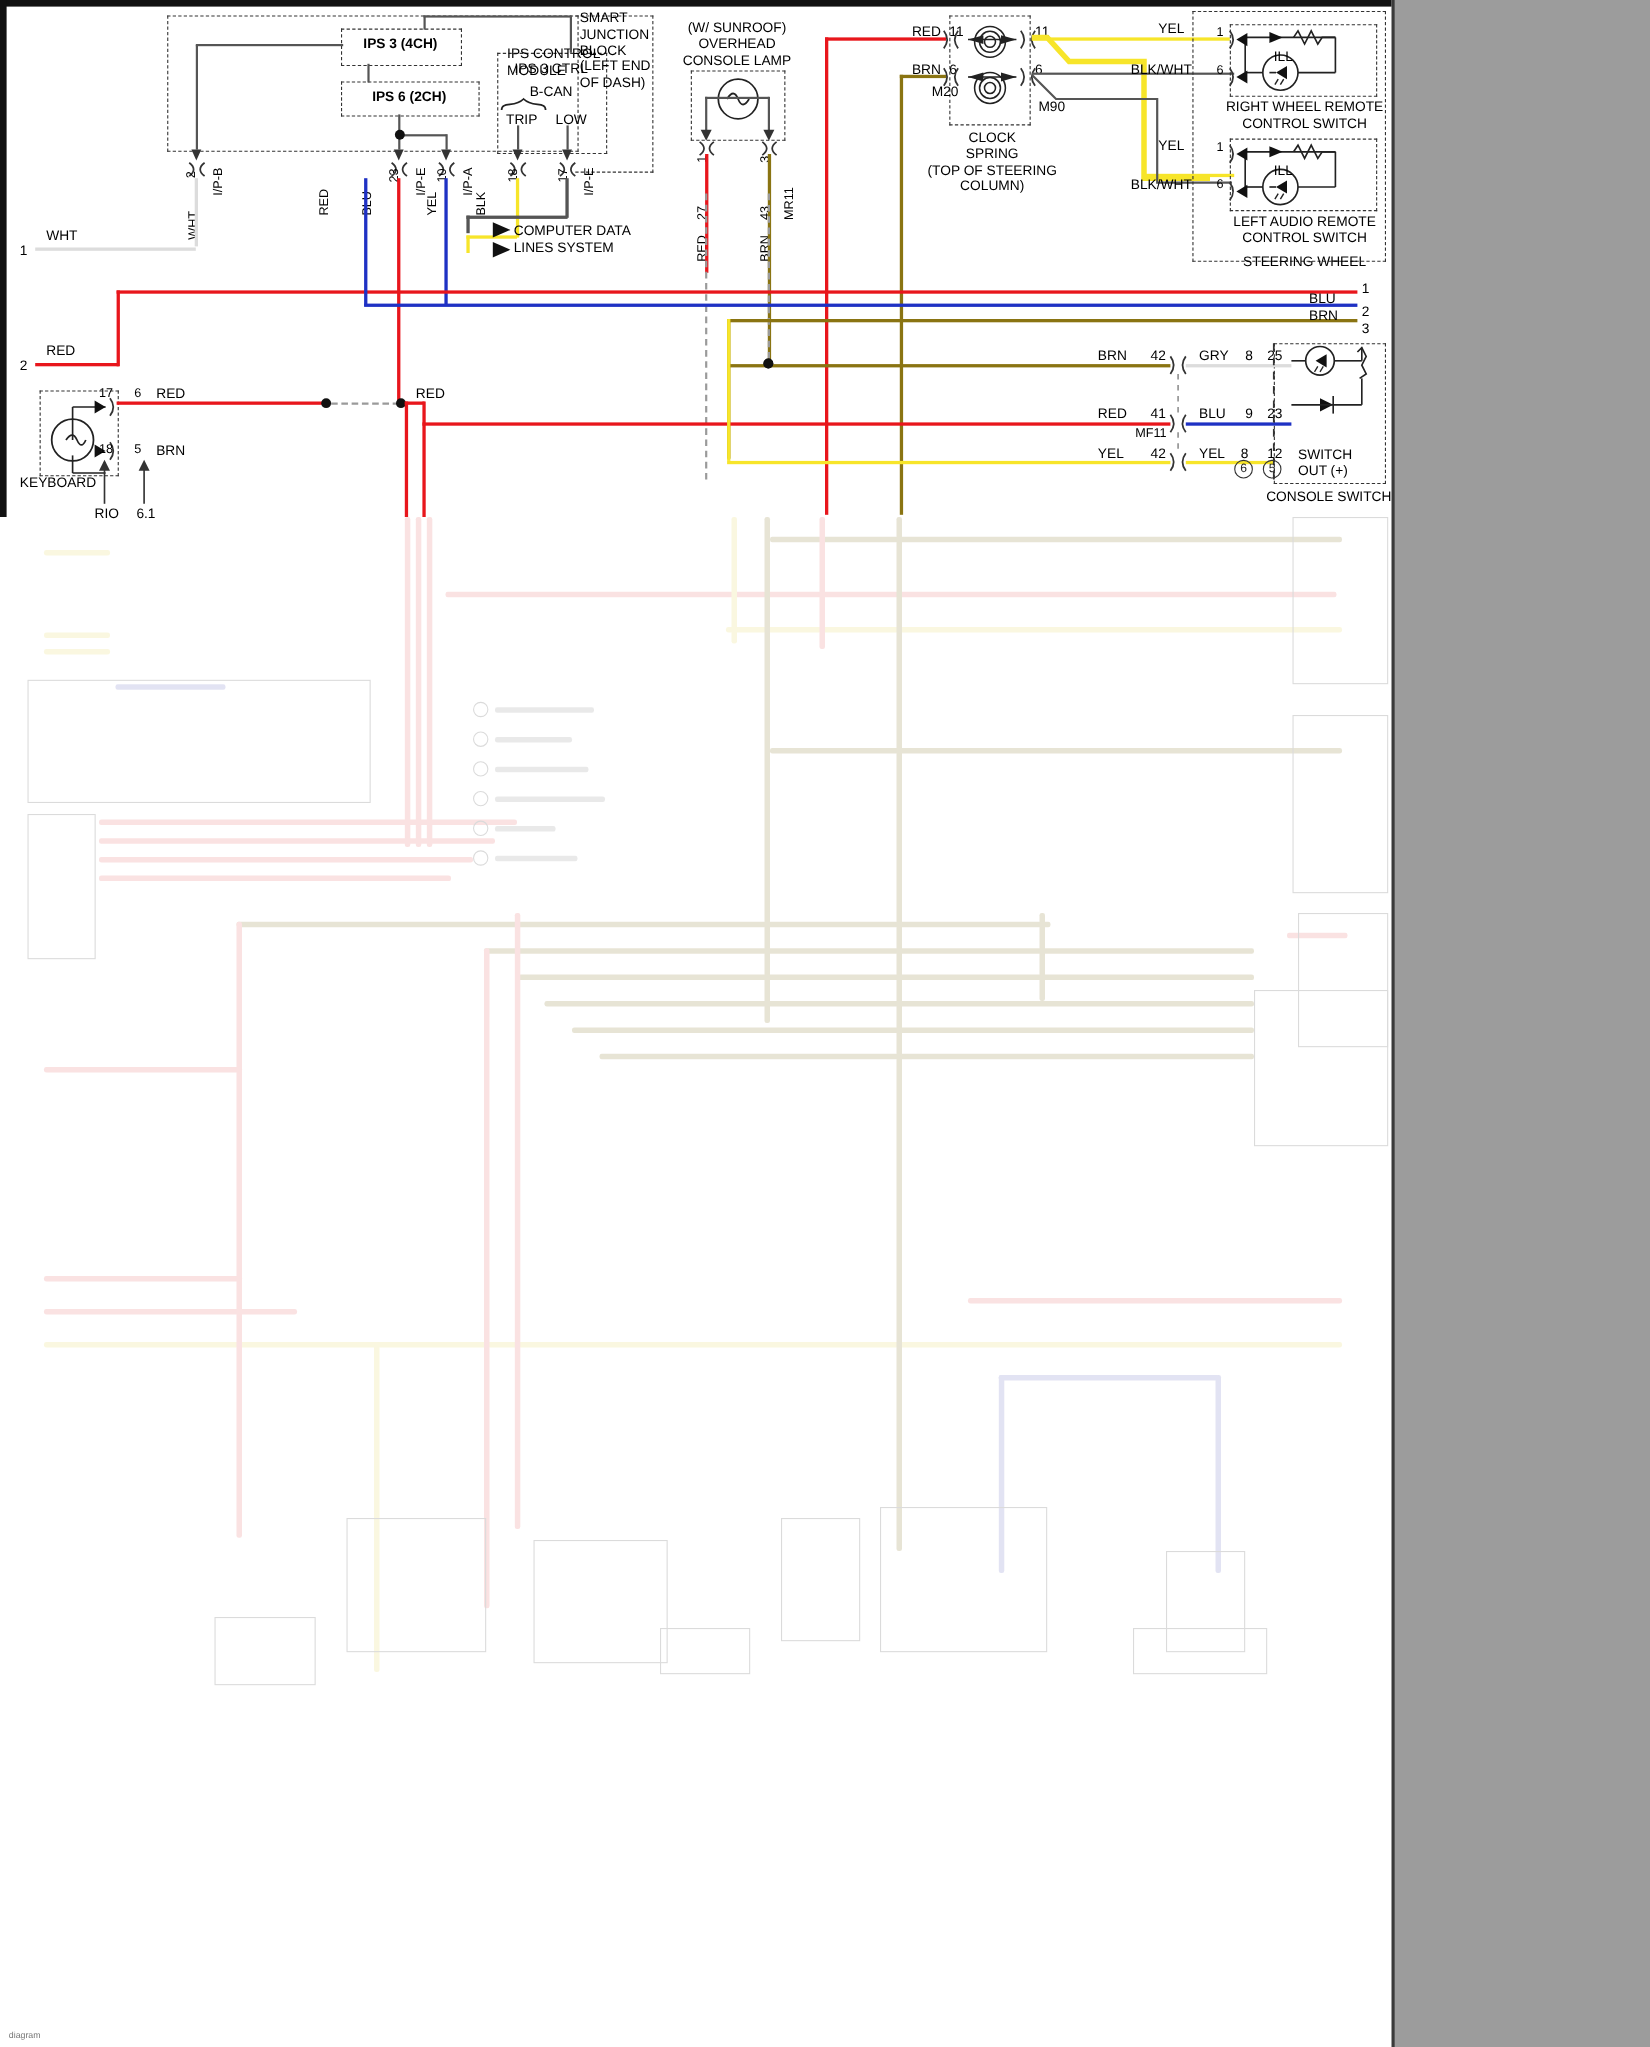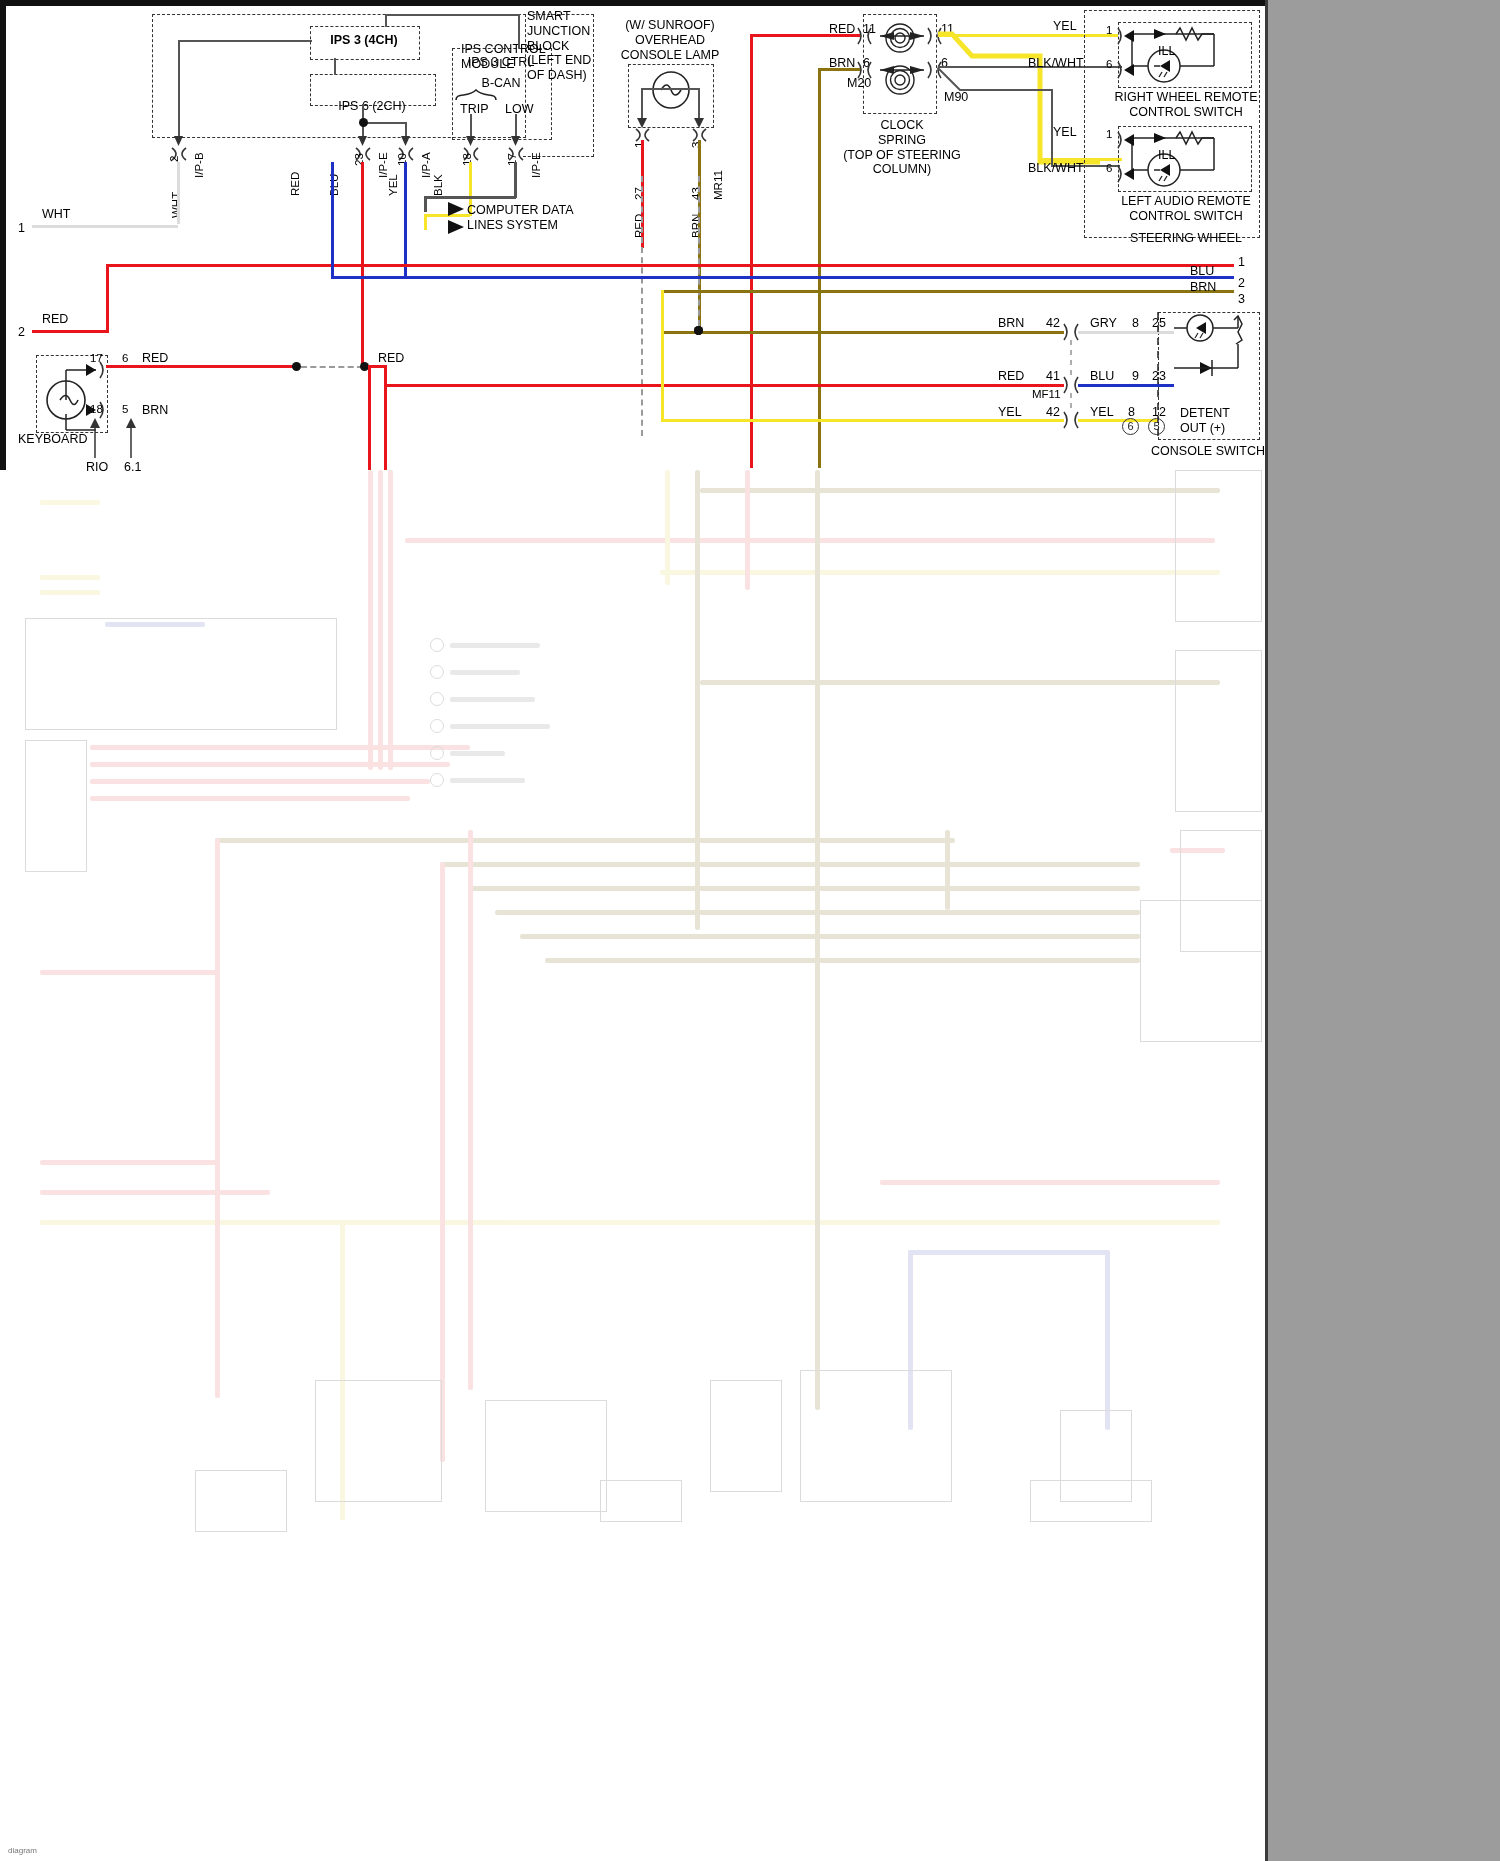--- a/index.html
+++ b/index.html
@@ -123,21 +123,21 @@
     </div>
     <div class="credit">diagram</div>
 
     <div class="dash" style="left:152px;top:14px;width:372px;height:122px;"></div>
     <div class="dash" style="left:310px;top:26px;width:108px;height:32px;"></div>
     <div class="dash" style="left:310px;top:74px;width:124px;height:30px;"></div>
     <div class="dash" style="left:452px;top:48px;width:98px;height:90px;"></div>
     <div class="dash" style="left:523px;top:14px;width:70px;height:141px;border-left:none;"></div>
 
     <div class="lbl c" style="left:310px;top:33px;width:108px;font-weight:bold;">IPS 3 (4CH)</div>
-    <div class="lbl c" style="left:310px;top:99px;width:124px;">IPS 6 (2CH)</div>
+    <div class="lbl c" style="left:310px;top:81px;width:124px;font-weight:bold;">IPS 6 (2CH)</div>
     <div class="lbl c" style="left:452px;top:55px;width:98px;">IPS 3 CTRL</div>
     <div class="lbl c" style="left:452px;top:76px;width:98px;">B-CAN</div>
     <div class="lbl" style="left:460px;top:102px;">TRIP</div>
     <div class="lbl" style="left:505px;top:102px;">LOW</div>
     <div class="lbl" style="left:461px;top:42px;white-space:pre;"><span>IPS CONTROL
 MODULE</span></div>
     <div class="lbl" style="left:527px;top:9px;white-space:pre;"><span>SMART
 JUNCTION
 BLOCK
 (LEFT END
@@ -428,21 +428,21 @@
     <div class="dot" style="left:292px;top:362px;"></div>
     <div class="dashline-h" style="left:301px;top:366px;width:62px;"></div>
     <div class="dot" style="left:360px;top:362px;"></div>
     <div class="lbl" style="left:378px;top:351px;">RED</div>
     <div class="wire h red" style="left:368px;top:365px;width:18px;"></div>
     <div class="wire v red" style="left:384px;top:365px;height:105px;"></div>
     <div class="wire v red" style="left:368px;top:365px;height:105px;"></div>
 
     <div class="dash" style="left:1158px;top:312px;width:100px;height:126px;"></div>
     <div class="lbl c" style="left:1142px;top:444px;width:132px;">CONSOLE SWITCH</div>
-    <div class="lbl" style="left:1180px;top:406px;white-space:pre;"><span>DETENT
+    <div class="lbl" style="left:1180px;top:406px;white-space:pre;"><span>SWITCH
 OUT (+)</span></div>
 
     <svg style="position:absolute;left:1158px;top:312px;width:100px;height:100px;">
       <circle cx="42" cy="16" r="13" fill="none" stroke="#222" stroke-width="1.5"></circle>
       <polygon points="48,10 48,22 38,16" fill="#111"></polygon>
       <line x1="40" y1="21" x2="37" y2="26" stroke="#222" stroke-width="1.2"></line>
       <line x1="45" y1="21" x2="42" y2="26" stroke="#222" stroke-width="1.2"></line>
       <polyline points="76,8 80,4 84,12 80,20 84,28 78,32" fill="none" stroke="#222" stroke-width="1.5"></polyline>
       <line x1="55" y1="16" x2="80" y2="16" stroke="#222" stroke-width="1.5"></line>
       <line x1="80" y1="16" x2="80" y2="4" stroke="#222" stroke-width="1.5"></line>

